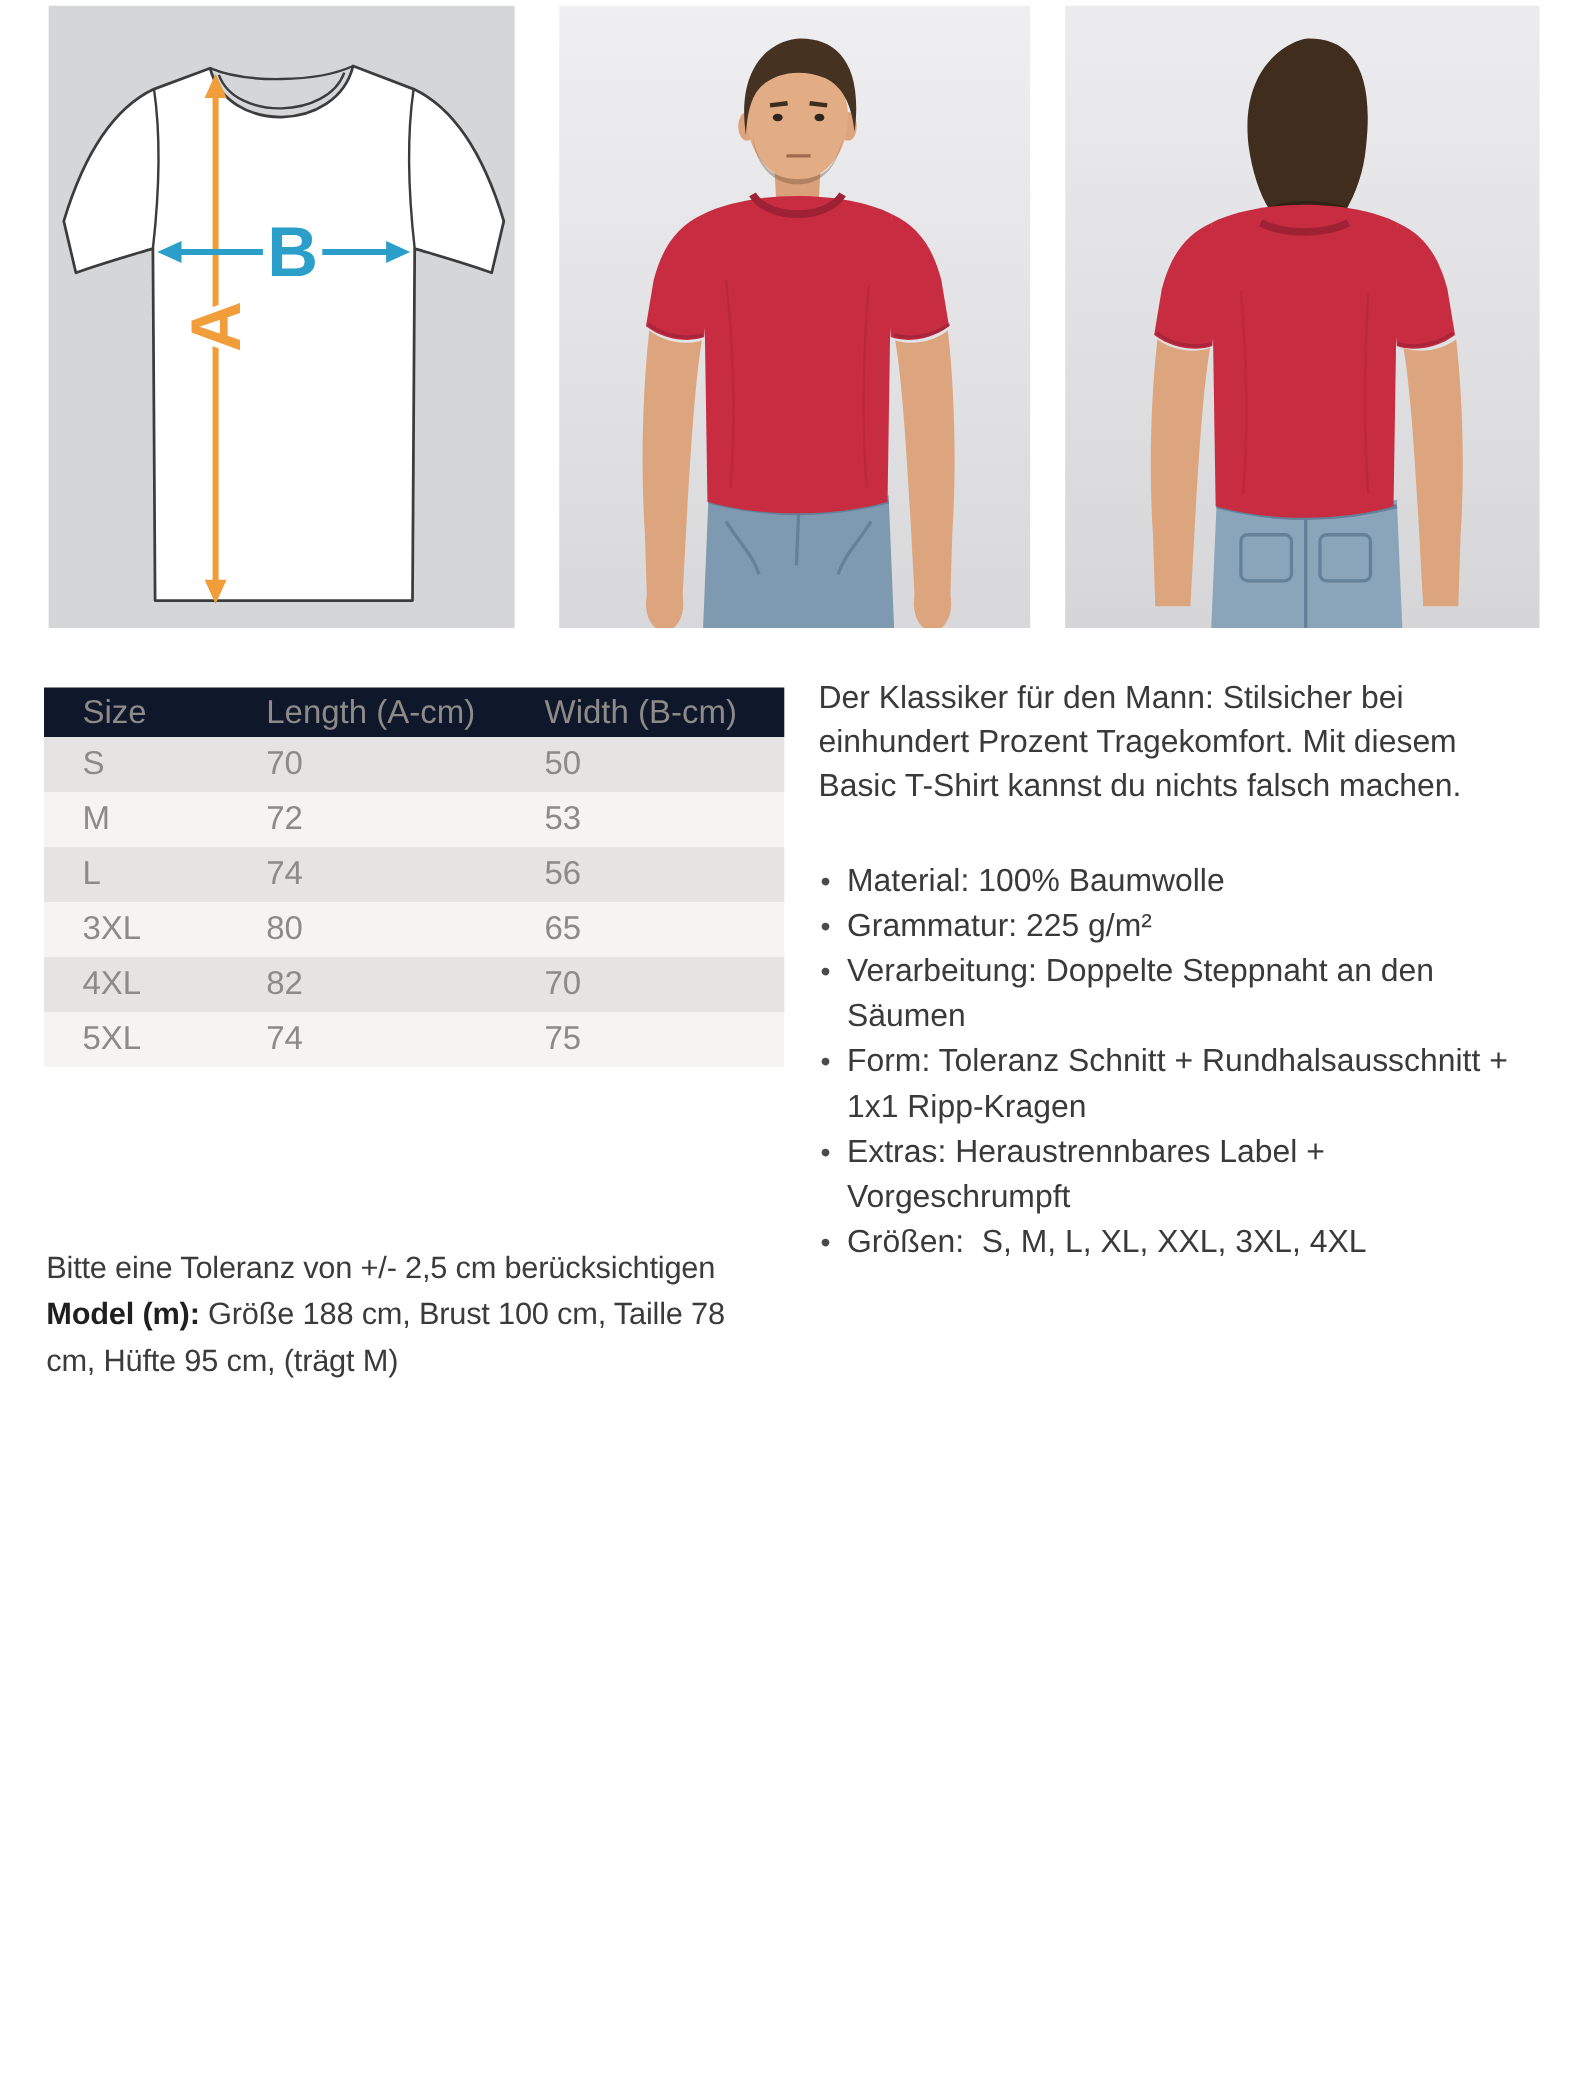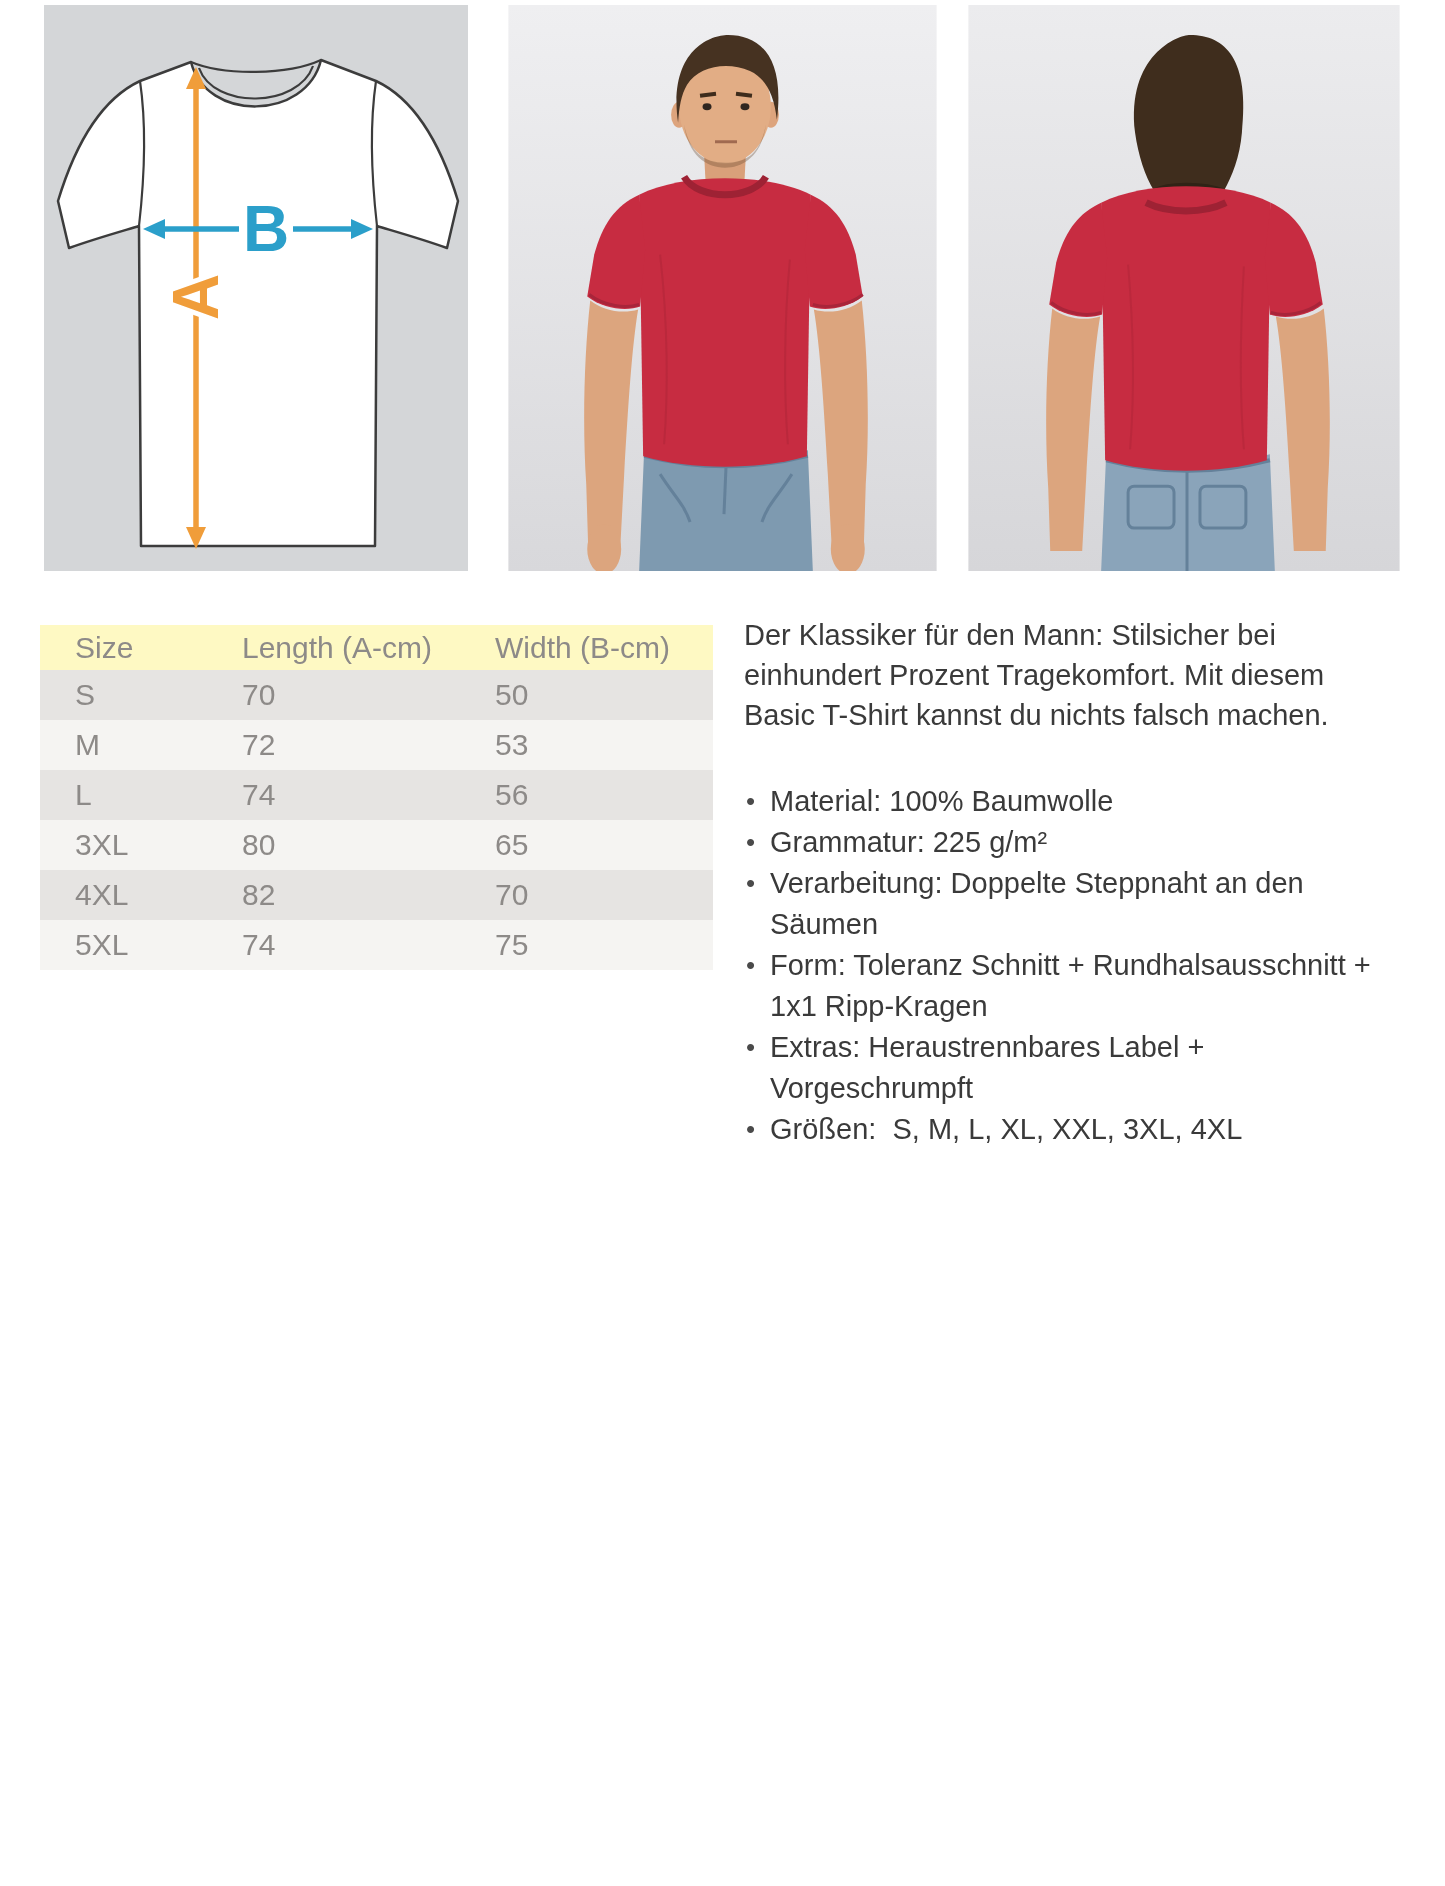--- a/index.html
+++ b/index.html
@@ -11,21 +11,21 @@
   .imgbox svg{display:block;width:100%;height:100%;}
   #diagram-box{left:44px;width:424px;}
   #front-box{left:508px;width:429px;}
   #back-box{left:968px;width:432px;}
 
   
   .size-table{position:absolute;left:40px;top:625px;width:673px;
               font-size:30px;color:#8d8a88;}
   .trow{display:grid;grid-template-columns:167px 253px 1fr;
         padding-left:35px;height:50px;line-height:50px;}
-  .trow.head{height:45px;line-height:45px;background:#fef9c3;}
+  .trow.head{height:45px;line-height:45px;background:#0f172a;}
   .trow:nth-child(even){background:#e6e4e2;}
   .trow:nth-child(odd):not(.head){background:#f5f4f2;}
 
   
   .desc{position:absolute;left:744px;top:615px;width:648px;
         color:#3a3a3a;font-size:29px;line-height:40px;}
   .desc p{margin:0;width:640px;}
   .desc ul{list-style:none;margin:46px 0 0 0;padding:0;line-height:41px;}
   .desc li{position:relative;padding-left:26px;white-space:pre-wrap;}
   .desc li::before{content:"\2022";position:absolute;left:2px;top:0;
@@ -200,14 +200,18 @@
     <ul>
       <li>Material: 100% Baumwolle</li>
       <li>Grammatur: 225 g/m²</li>
       <li>Verarbeitung: Doppelte Steppnaht an den Säumen</li>
       <li>Form: Toleranz Schnitt + Rundhalsausschnitt + 1x1 Ripp-Kragen</li>
       <li>Extras: Heraustrennbares Label + Vorgeschrumpft</li>
       <li>Größen:  S, M, L, XL, XXL, 3XL, 4XL</li>
     </ul>
   </div>
 
+  <div class="notes">
+    <p class="tol">Bitte eine Toleranz von +/- 2,5 cm berücksichtigen</p>
+    <p class="model"><strong>Model (m):</strong><span> Größe 188 cm, Brust 100 cm, Taille 78 cm, Hüfte 95 cm, (trägt M)</span></p>
+  </div>
 
 </div>
 
 </body></html>

